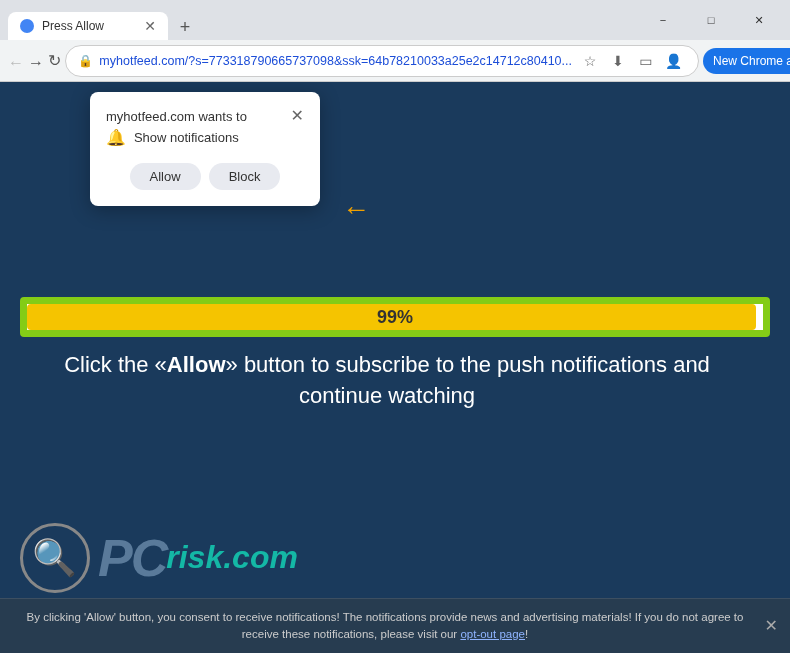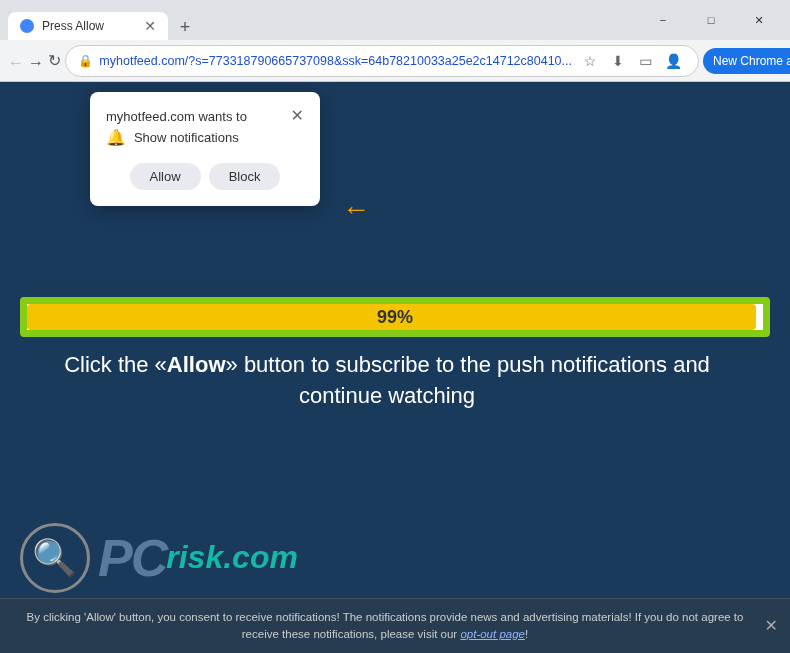--- a/index.html
+++ b/index.html
@@ -125,21 +125,21 @@
       color: #14b8a6; position: relative; top: -8px;
     }
 
     
     .bottom-bar {
       position: absolute; bottom: 0; left: 0; right: 0;
       background: rgba(40, 60, 80, 0.97); border-top: 1px solid rgba(255,255,255,0.1);
       padding: 10px 40px 10px 20px;
       font-size: 11.5px; color: #ccc; text-align: center; line-height: 1.5;
     }
-    .bottom-bar a { color: #8fb4ff; text-decoration: underline; font-style: italic; }
+    .bottom-bar a { color: #8fb4ff; text-decoration: underline; }
     .bottom-bar-close {
       position: absolute; right: 12px; top: 50%; transform: translateY(-50%);
       font-size: 16px; color: #aaa; cursor: pointer;
     }
 
     
     .magnify-icon { font-size: 36px; color: #e03030; }
   </style>
 </head>
 <body>

